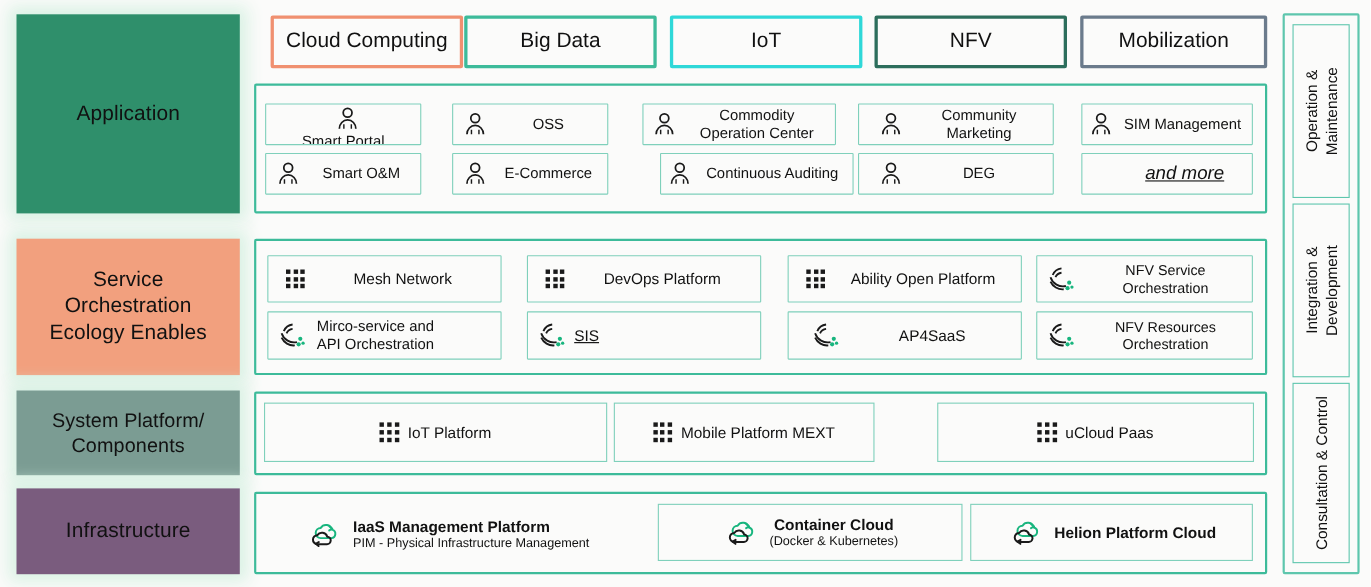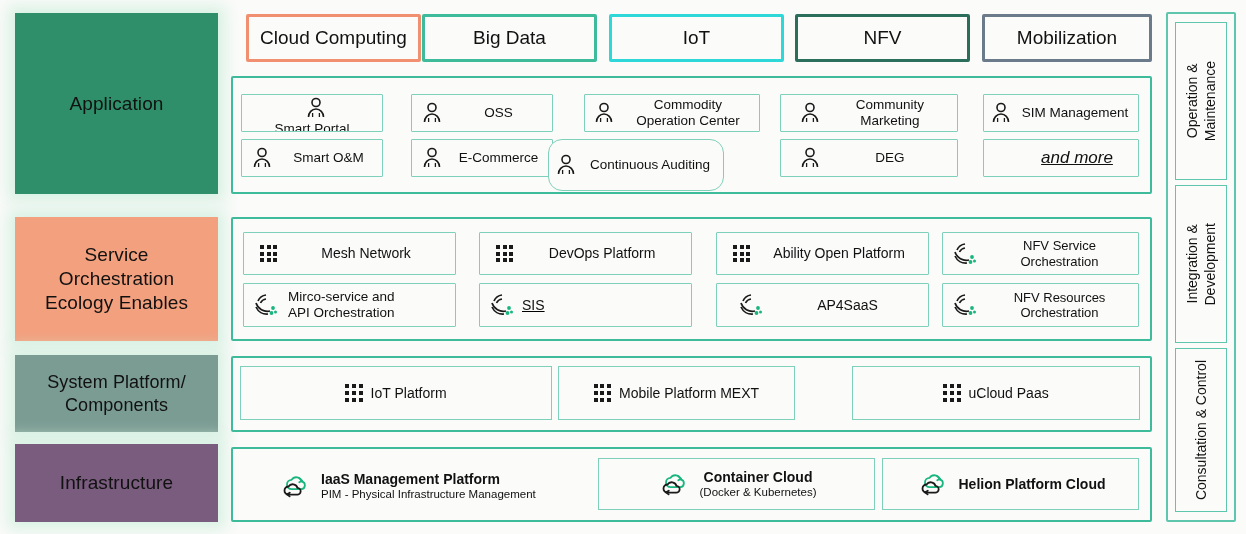--- a/index.html
+++ b/index.html
@@ -210,21 +210,21 @@
   <div class="abs tile" style="left:411px;top:139px;width:142px;height:38px;">
     <svg class="icon" width="26" height="26" viewBox="0 0 26 26" style="margin-left:7px;">
       <circle cx="13" cy="7.5" r="4" fill="none" stroke="#1a1a1a" stroke-width="1.6"></circle>
       <path d="M5.5 22 A7.5 8 0 0 1 20.5 22" fill="none" stroke="#1a1a1a" stroke-width="1.6"></path>
       <line x1="9.6" y1="18" x2="9.6" y2="22" stroke="#1a1a1a" stroke-width="1.3"></line>
       <line x1="16.4" y1="18" x2="16.4" y2="22" stroke="#1a1a1a" stroke-width="1.3"></line>
     </svg>
     <span class="tlabel">E-Commerce</span>
   </div>
 
-  <div class="abs tile solo" style="left:548px;top:139px;width:176px;height:52px;border-radius:14px;">
+  <div class="abs tile solo" style="left:600px;top:139px;width:176px;height:38px;">
     <svg class="icon" width="26" height="26" viewBox="0 0 26 26" style="margin-left:4px;">
       <circle cx="13" cy="7.5" r="4" fill="none" stroke="#1a1a1a" stroke-width="1.6"></circle>
       <path d="M5.5 22 A7.5 8 0 0 1 20.5 22" fill="none" stroke="#1a1a1a" stroke-width="1.6"></path>
       <line x1="9.6" y1="18" x2="9.6" y2="22" stroke="#1a1a1a" stroke-width="1.3"></line>
       <line x1="16.4" y1="18" x2="16.4" y2="22" stroke="#1a1a1a" stroke-width="1.3"></line>
     </svg>
     <span class="tlabel">Continuous Auditing</span>
   </div>
 
   <div class="abs tile" style="left:780px;top:139px;width:178px;height:38px;">

